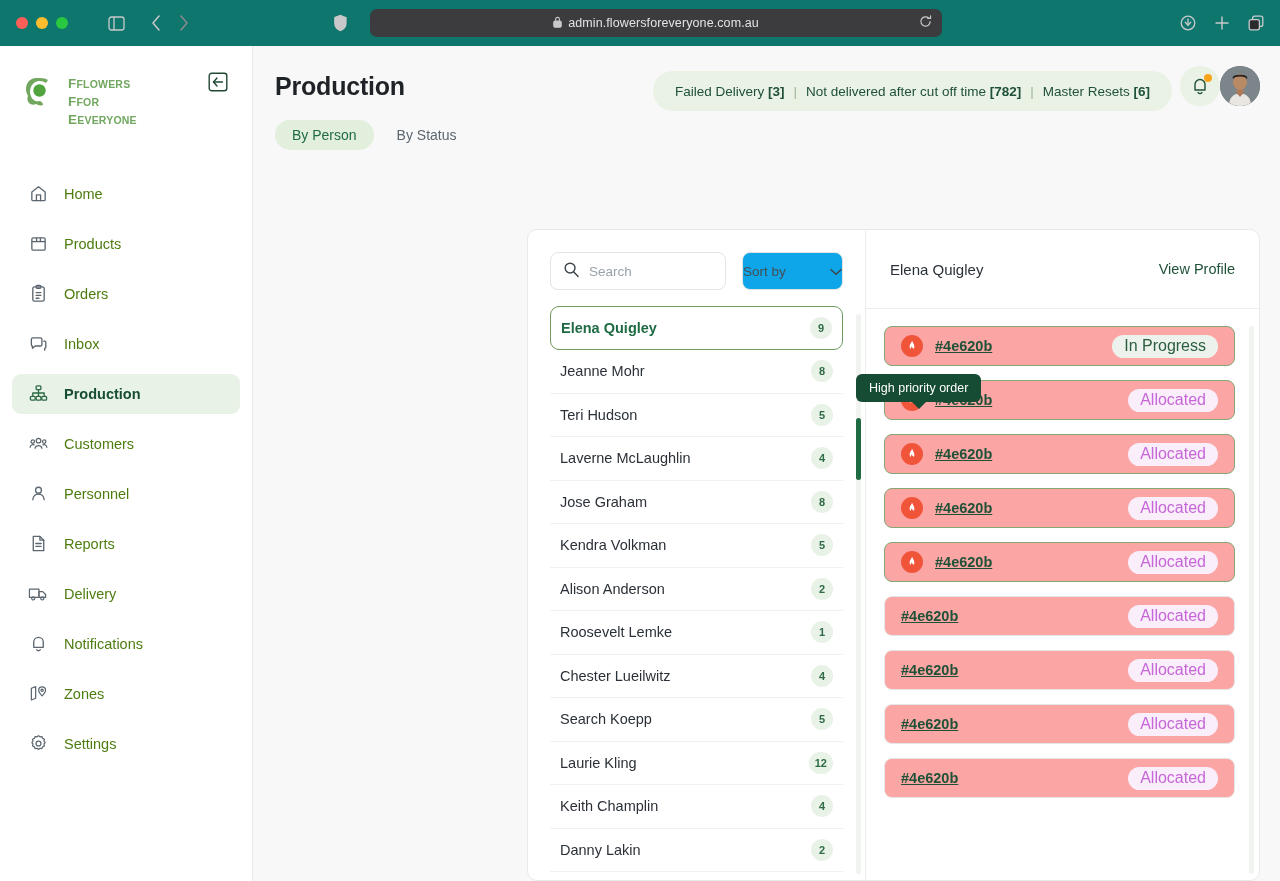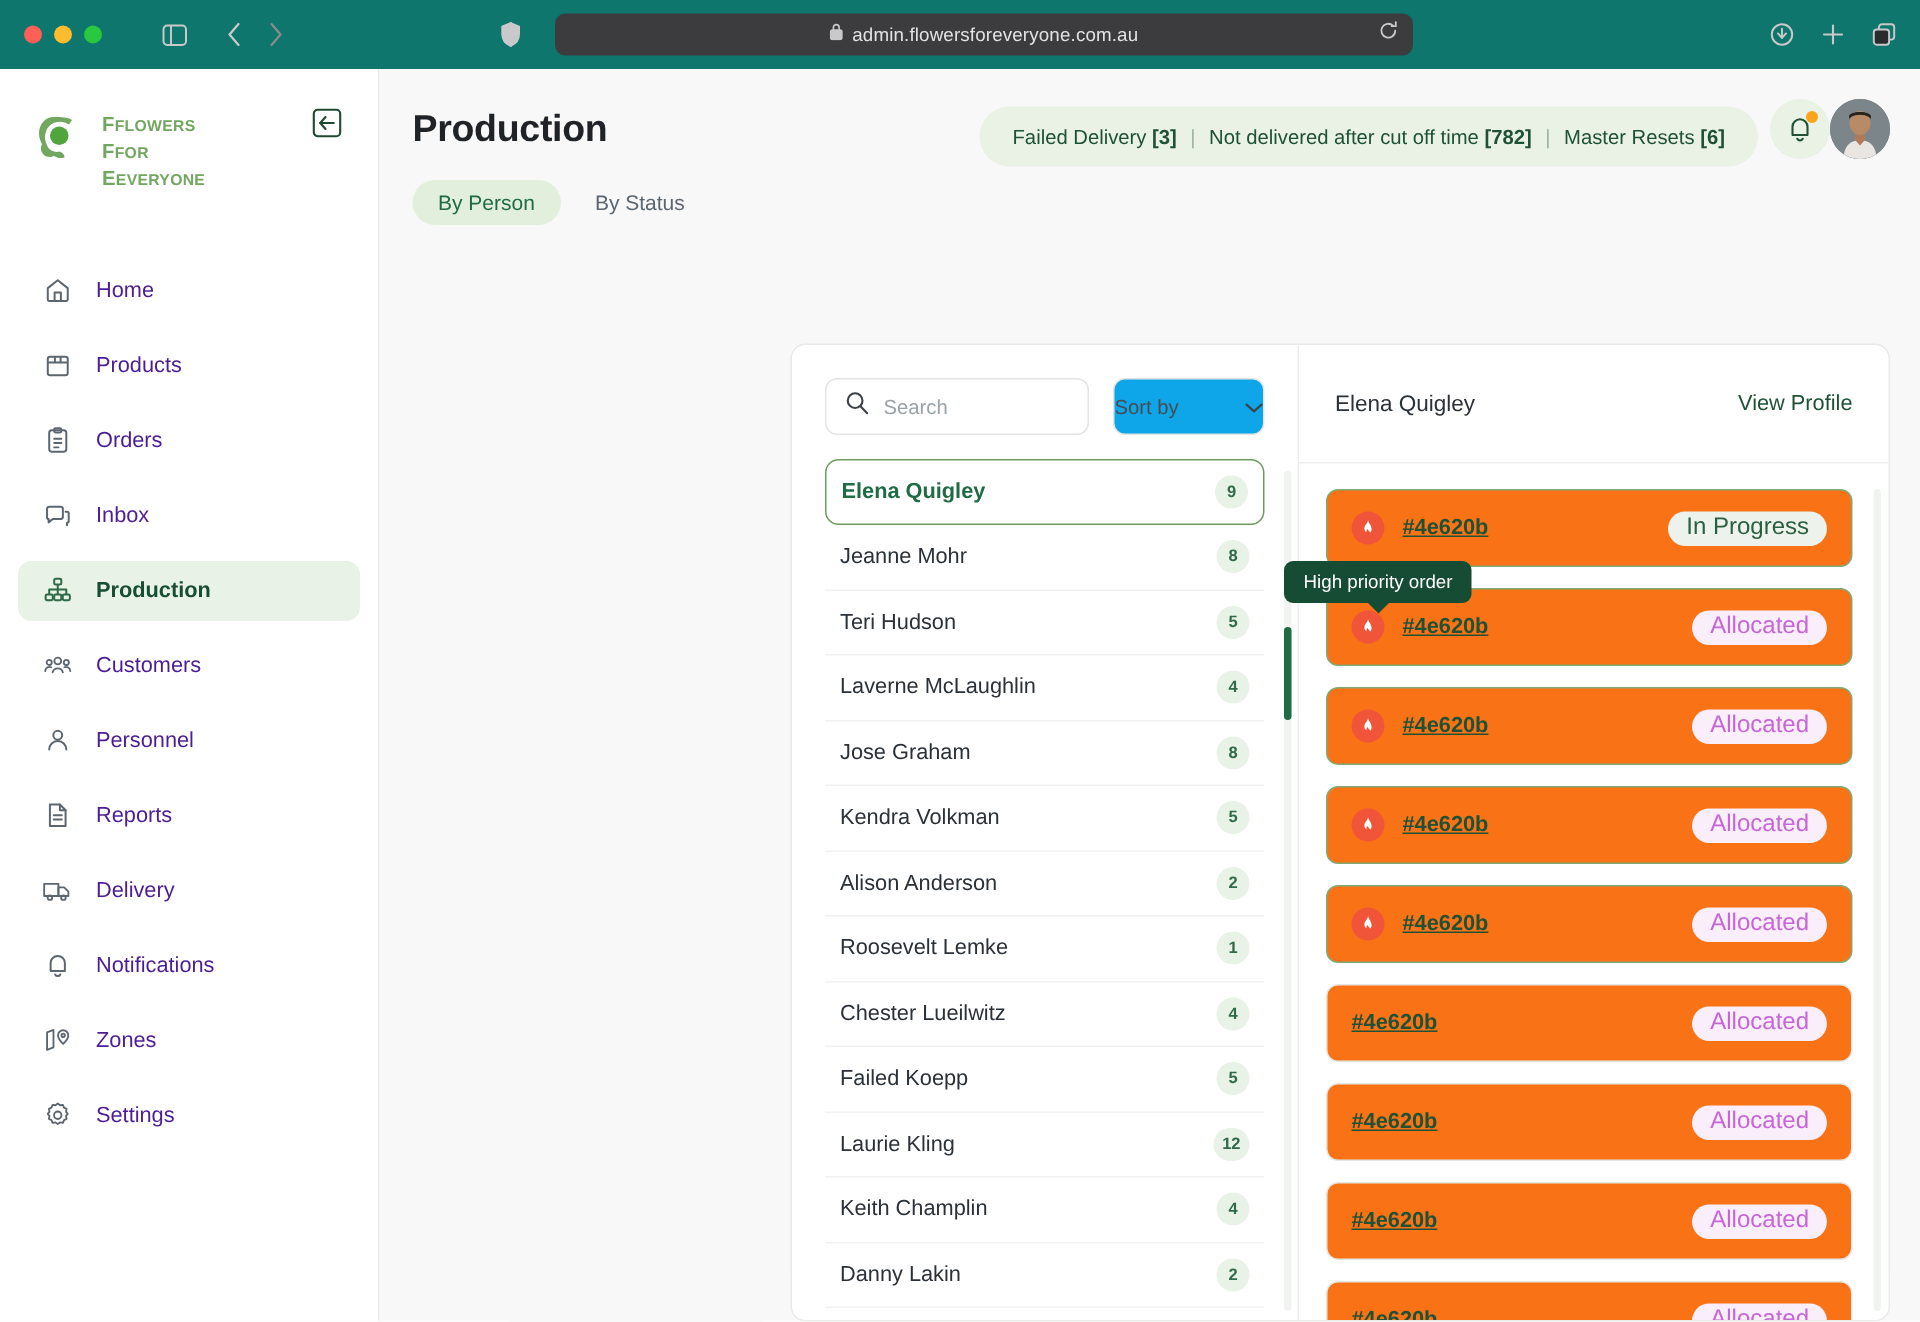--- a/index.html
+++ b/index.html
@@ -52,21 +52,21 @@
   .logo-line .sm { font-size:10.5px; }
   .collapse-btn {
     position:absolute; right:24px; top:26px;
     width:20px; height:20px; color:#1e4a32; cursor:pointer;
   }
   .nav { margin-top:46px; padding:0 12px; }
   .nav-item {
     display:flex; align-items:center; gap:16px;
     height:40px; padding:0 16px; margin-bottom:10px;
     border-radius:9px; cursor:pointer;
-    color:#4c1d95; font-size:14.5px;
+    color:#4d7c0f; font-size:14.5px;
   }
   .nav-item .nav-ico { width:20px; height:20px; flex:none; display:flex; align-items:center; justify-content:center; color:#5c6670;}
   .nav-item.active { background:#e9f2e7; color:#174e32; font-weight:bold; }
   .nav-item.active .nav-ico { color:#2d6a45; }
 
   
   .main { flex:1; background:#f7f8f7; position:relative; height:835px; overflow:hidden; }
   .main-head { padding:26px 24px 0 22px; }
   .page-title { font-size:25px; font-weight:bold; color:#1f2227; letter-spacing:-.2px; }
   .alert-pill {
@@ -137,21 +137,21 @@
     background:#f1f3f1; border-radius:3px;
   }
   .lp-scroll .thumb { position:absolute; top:104px; left:0; width:5px; height:62px; background:#1f6b43; border-radius:3px; }
 
   .right-panel { flex:1; position:relative; }
   .rp-head { height:79px; display:flex; align-items:center; justify-content:space-between; padding:0 24px; border-bottom:1px solid #eceeec; }
   .rp-name { font-size:15px; color:#2b3138; }
   .view-profile { font-size:14.5px; color:#1f5136; cursor:pointer; }
   .orders { position:absolute; left:0; right:0; top:79px; bottom:0; overflow:hidden; padding:17px 24px 0 18px; }
   .order-card {
-    height:52px; border:1px solid #e4e7e4; border-radius:8px; background:#f97316;
+    height:40px; border:1px solid #e4e7e4; border-radius:8px; background:#fca5a5;
     display:flex; align-items:center; justify-content:space-between;
     padding:0 16px; margin-bottom:14px;
   }
   .order-card.priority { border-color:#82a874; }
   .order-left { display:flex; align-items:center; gap:12px; }
   .flame {
     width:22px; height:22px; border-radius:50%; background:#f0553a;
     display:flex; align-items:center; justify-content:center; flex:none; cursor:pointer;
   }
   .order-id { font-size:14.5px; color:#1f5136; text-decoration:underline; font-weight:bold; cursor:pointer; }
@@ -495,21 +495,21 @@
             </div>
             <div class="person-row">
               <span class="pname">Roosevelt Lemke</span>
               <span class="count-badge">1</span>
             </div>
             <div class="person-row">
               <span class="pname">Chester Lueilwitz</span>
               <span class="count-badge">4</span>
             </div>
             <div class="person-row">
-              <span class="pname">Failed Koepp</span>
+              <span class="pname">Search Koepp</span>
               <span class="count-badge">5</span>
             </div>
             <div class="person-row">
               <span class="pname">Laurie Kling</span>
               <span class="count-badge">12</span>
             </div>
             <div class="person-row">
               <span class="pname">Keith Champlin</span>
               <span class="count-badge">4</span>
             </div>

